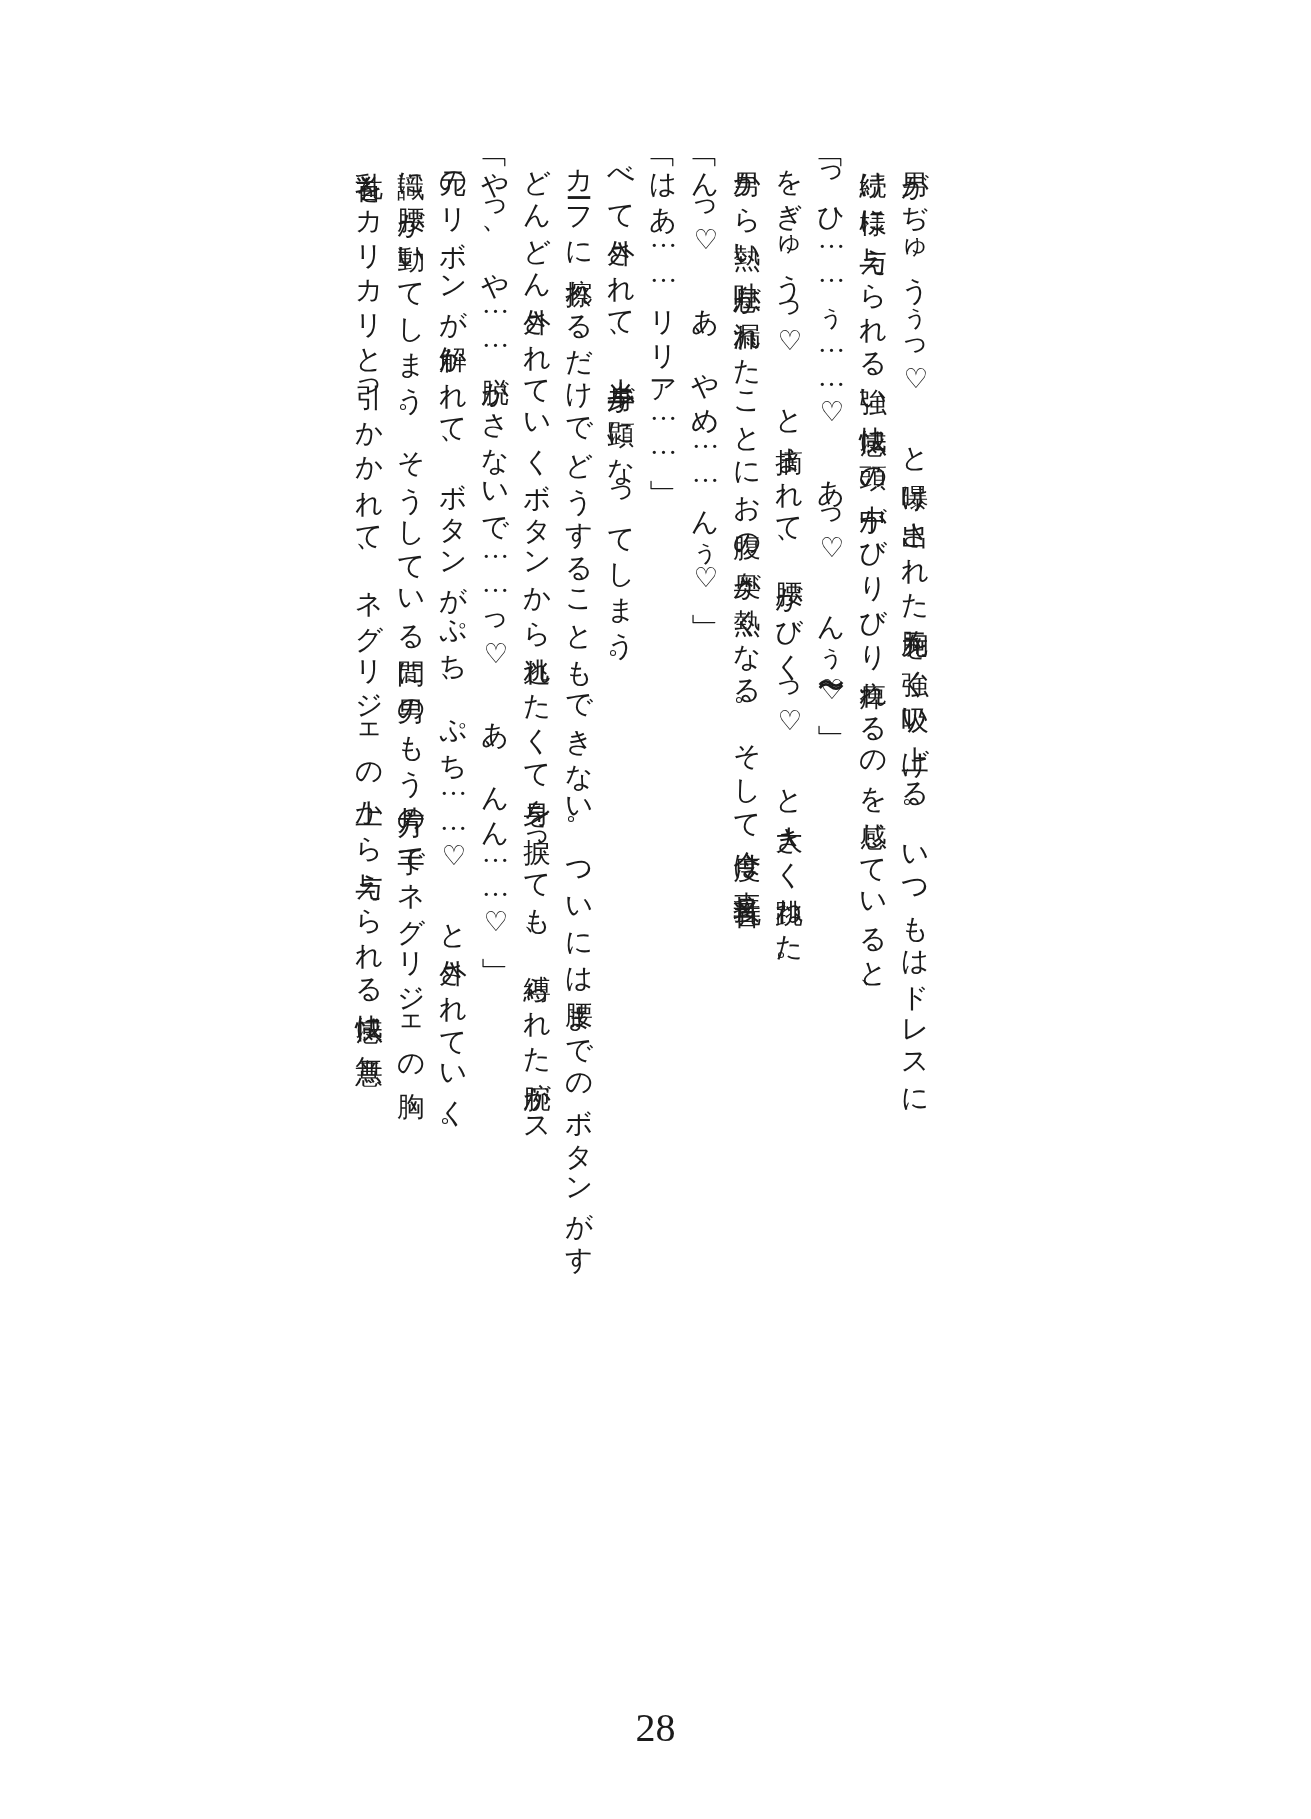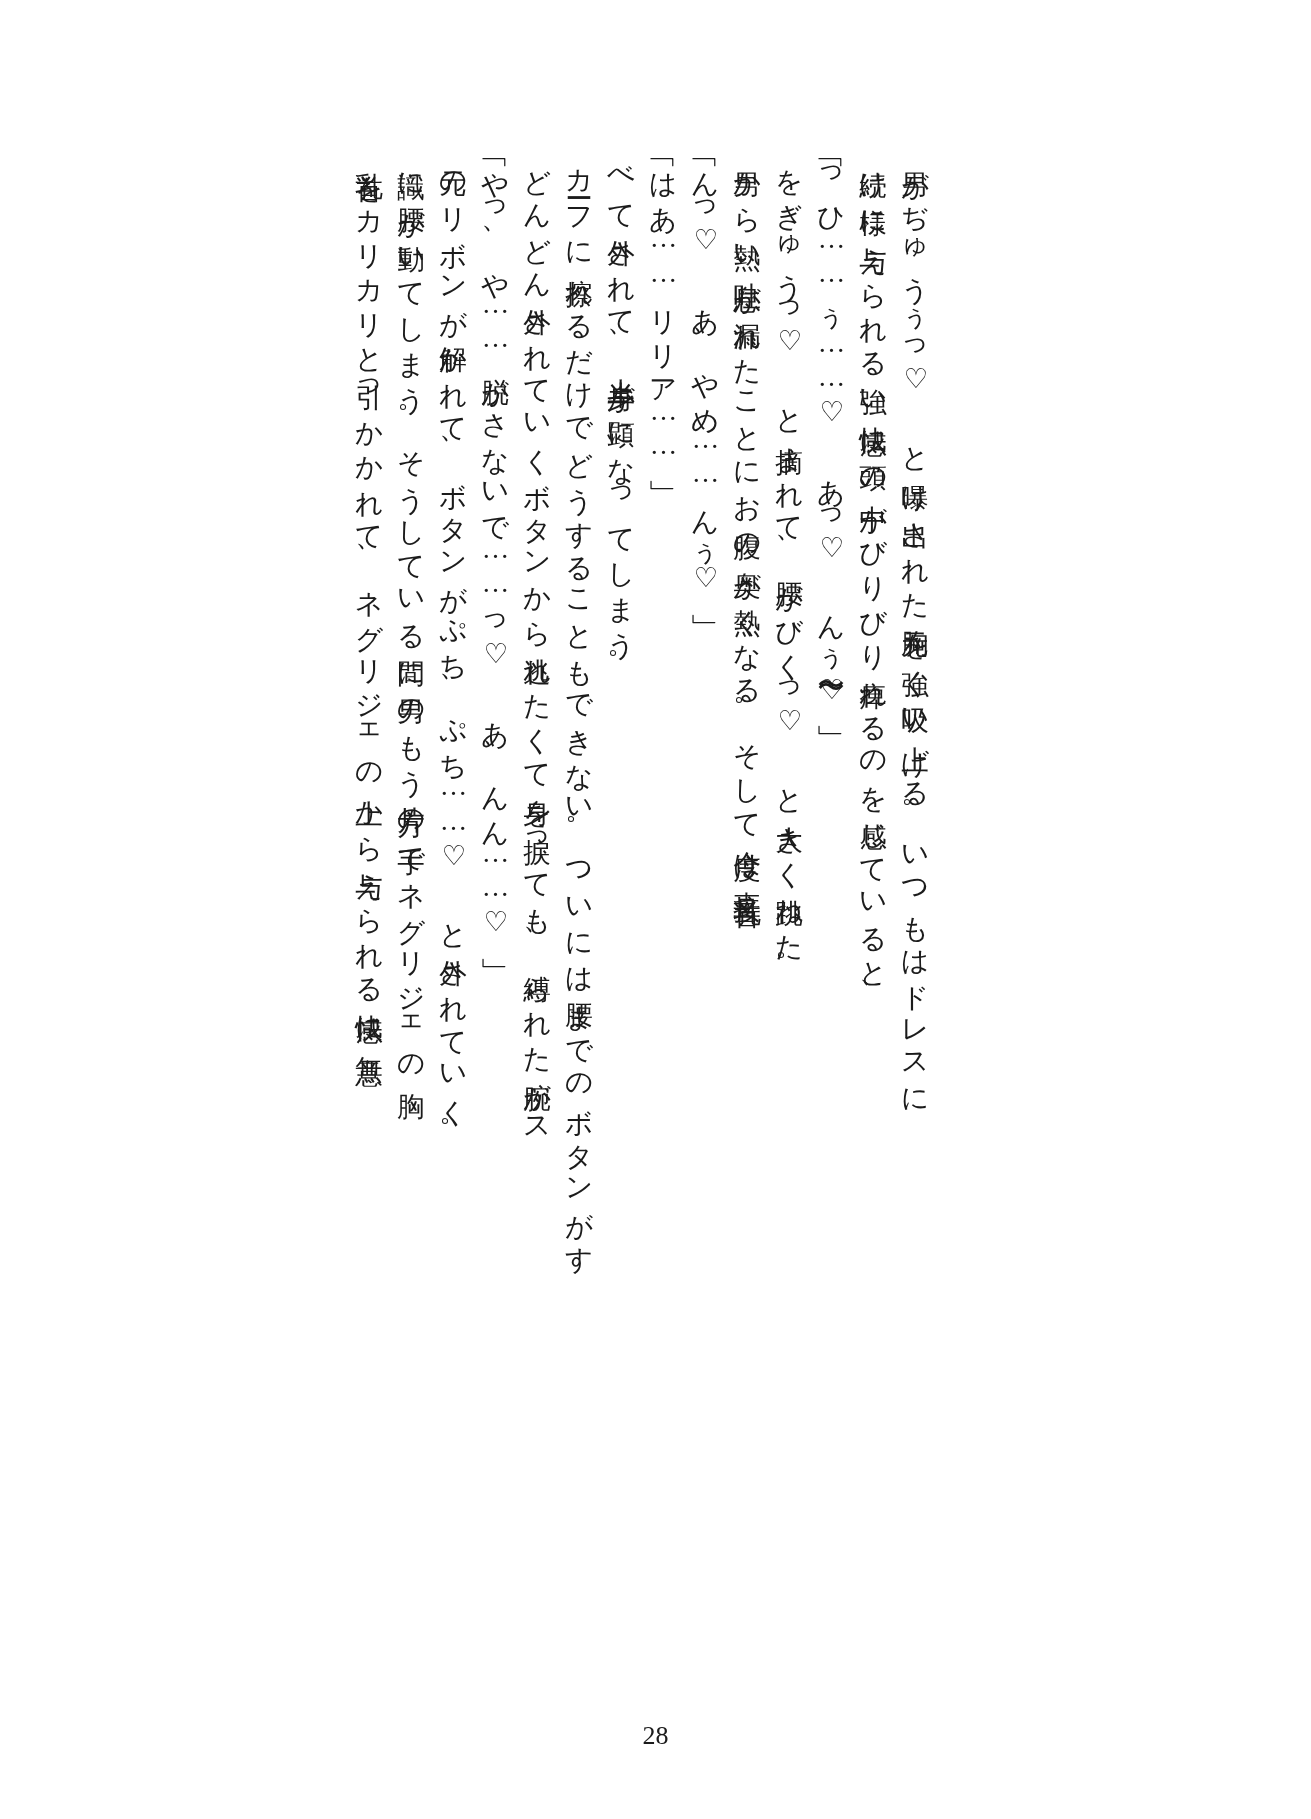--- a/index.html
+++ b/index.html
@@ -49,21 +49,21 @@
     white-space: pre;
     color: #1b1b1b;
   }
 
   .page-number {
     position: absolute;
     bottom: 68px;
     left: 0;
     width: 1311px;
     text-align: center;
-    font-size: 26px;
+    font-size: 40px;
     font-family: "Liberation Serif", "DejaVu Serif", serif;
     color: #1b1b1b;
   }
 </style>
 </head>
 <body>
 
 <div class="page">
 
   <div class="text-block">

